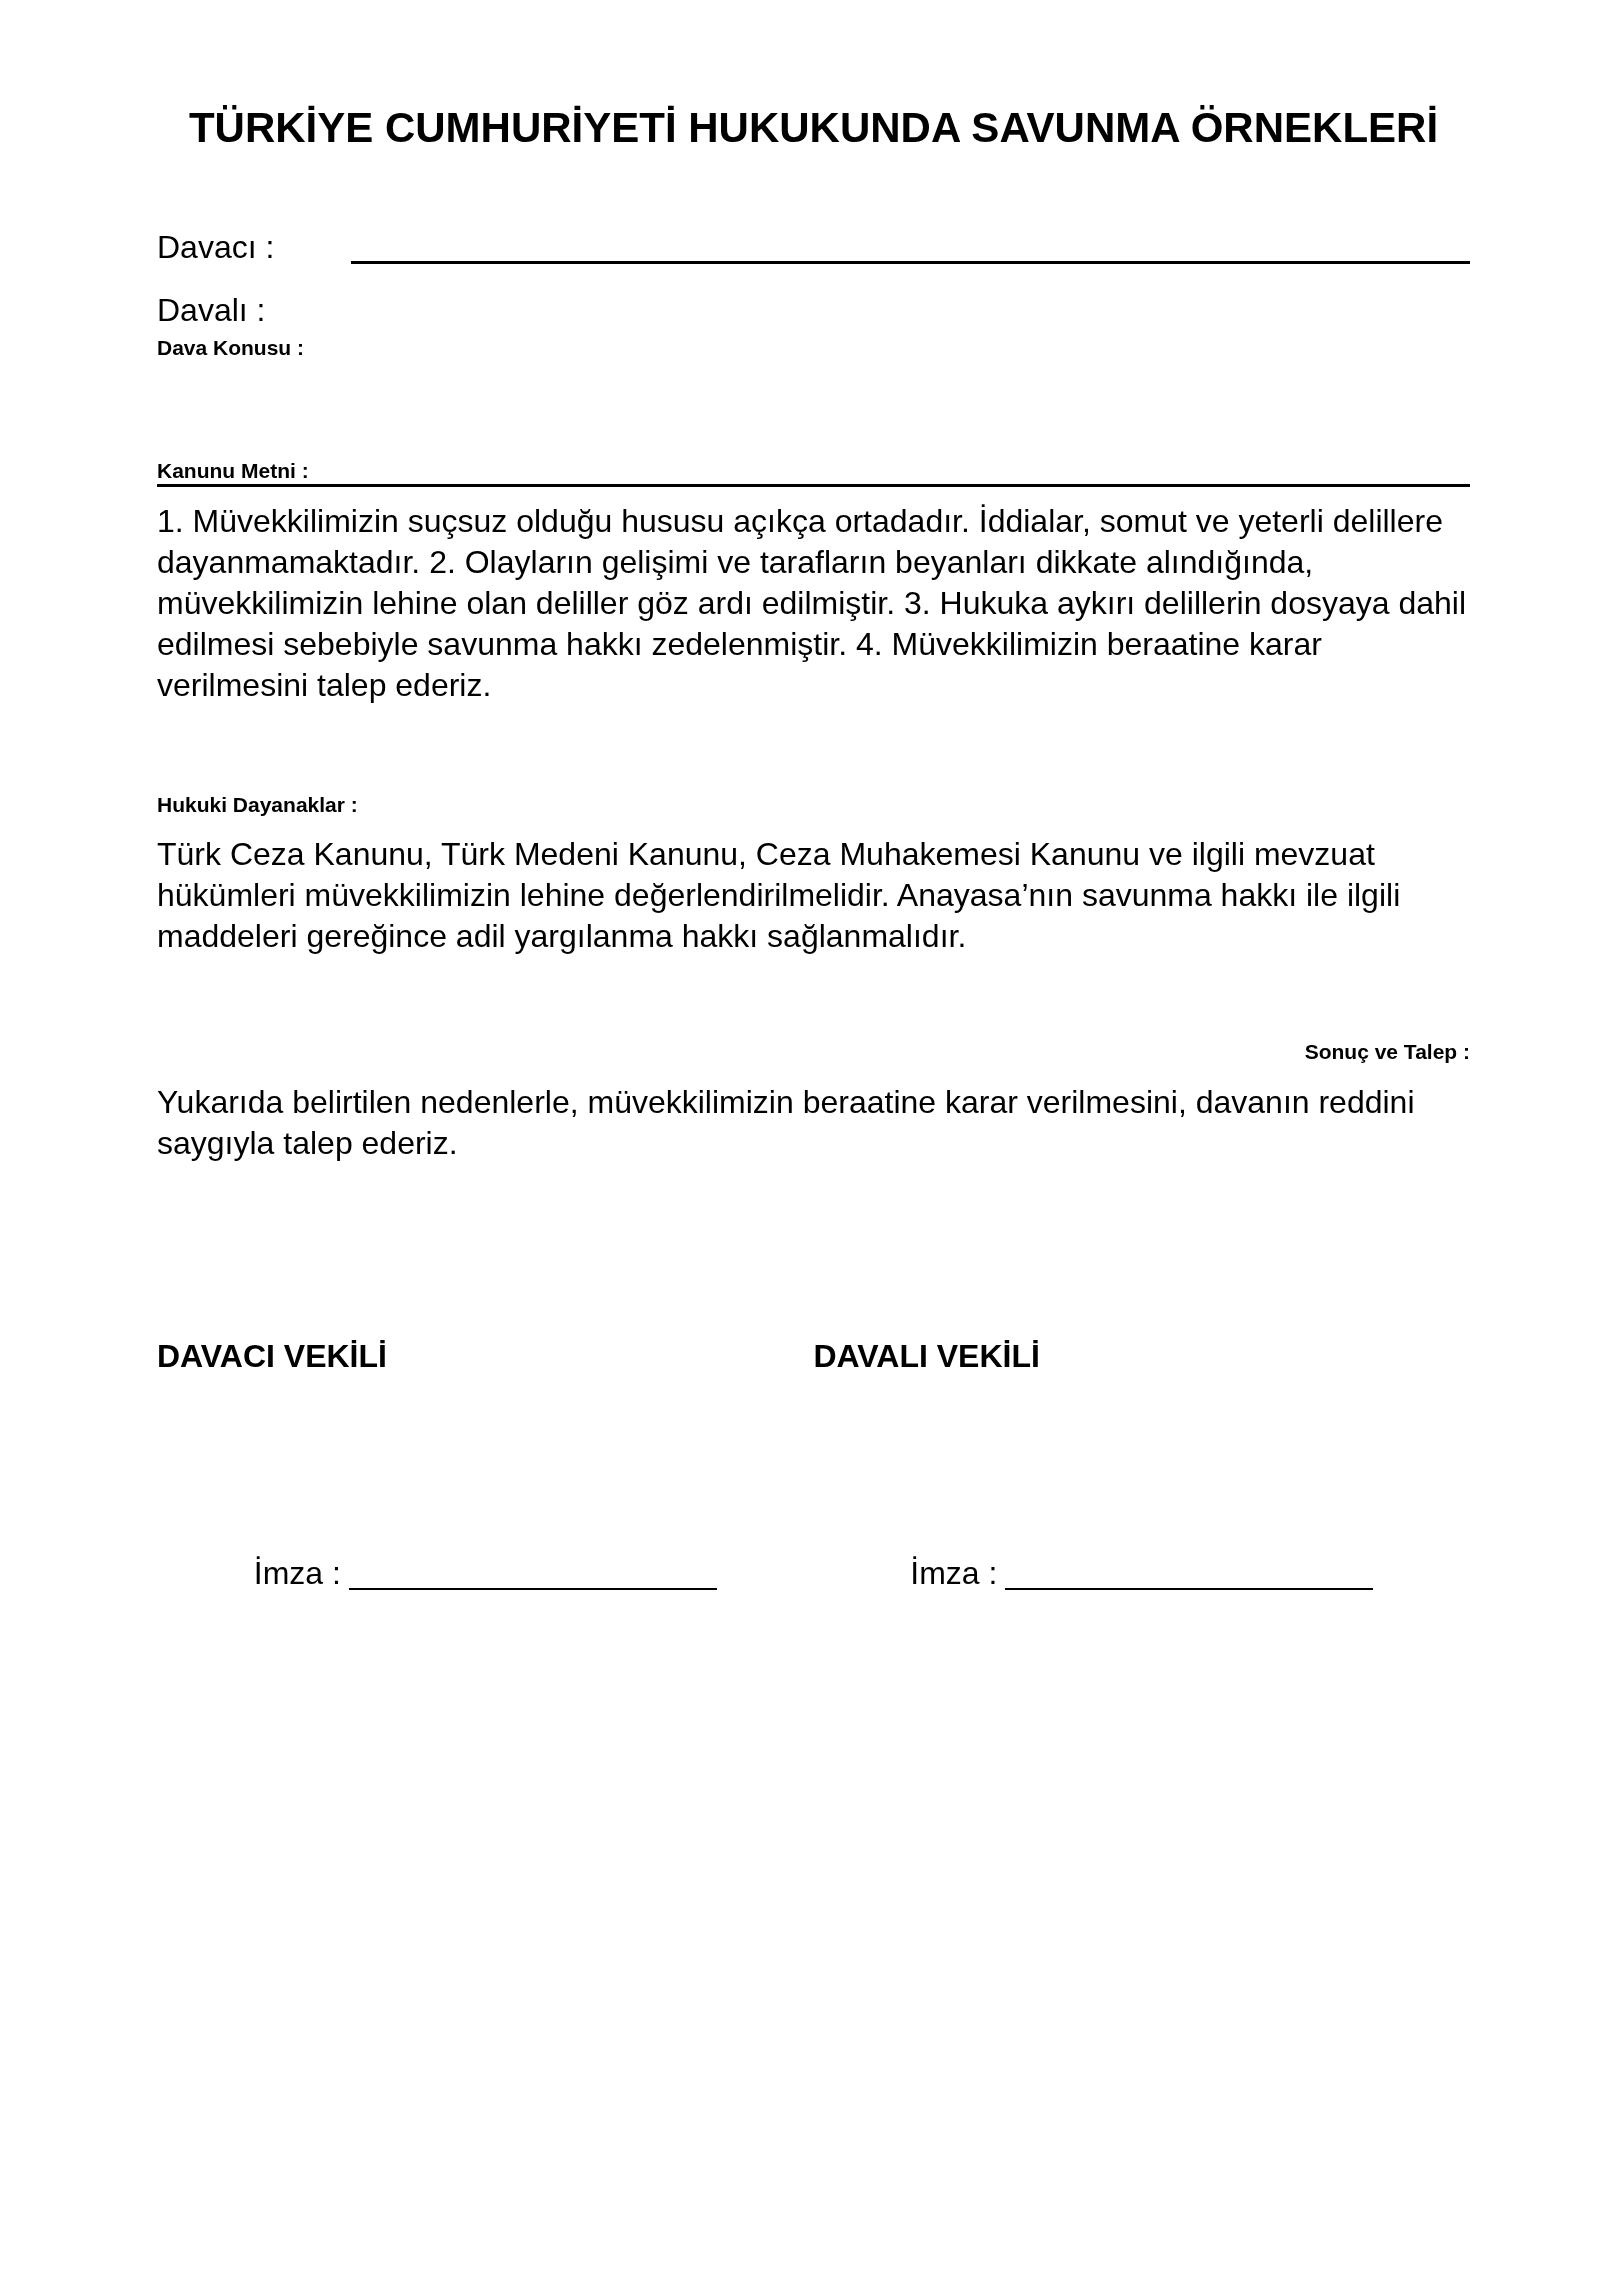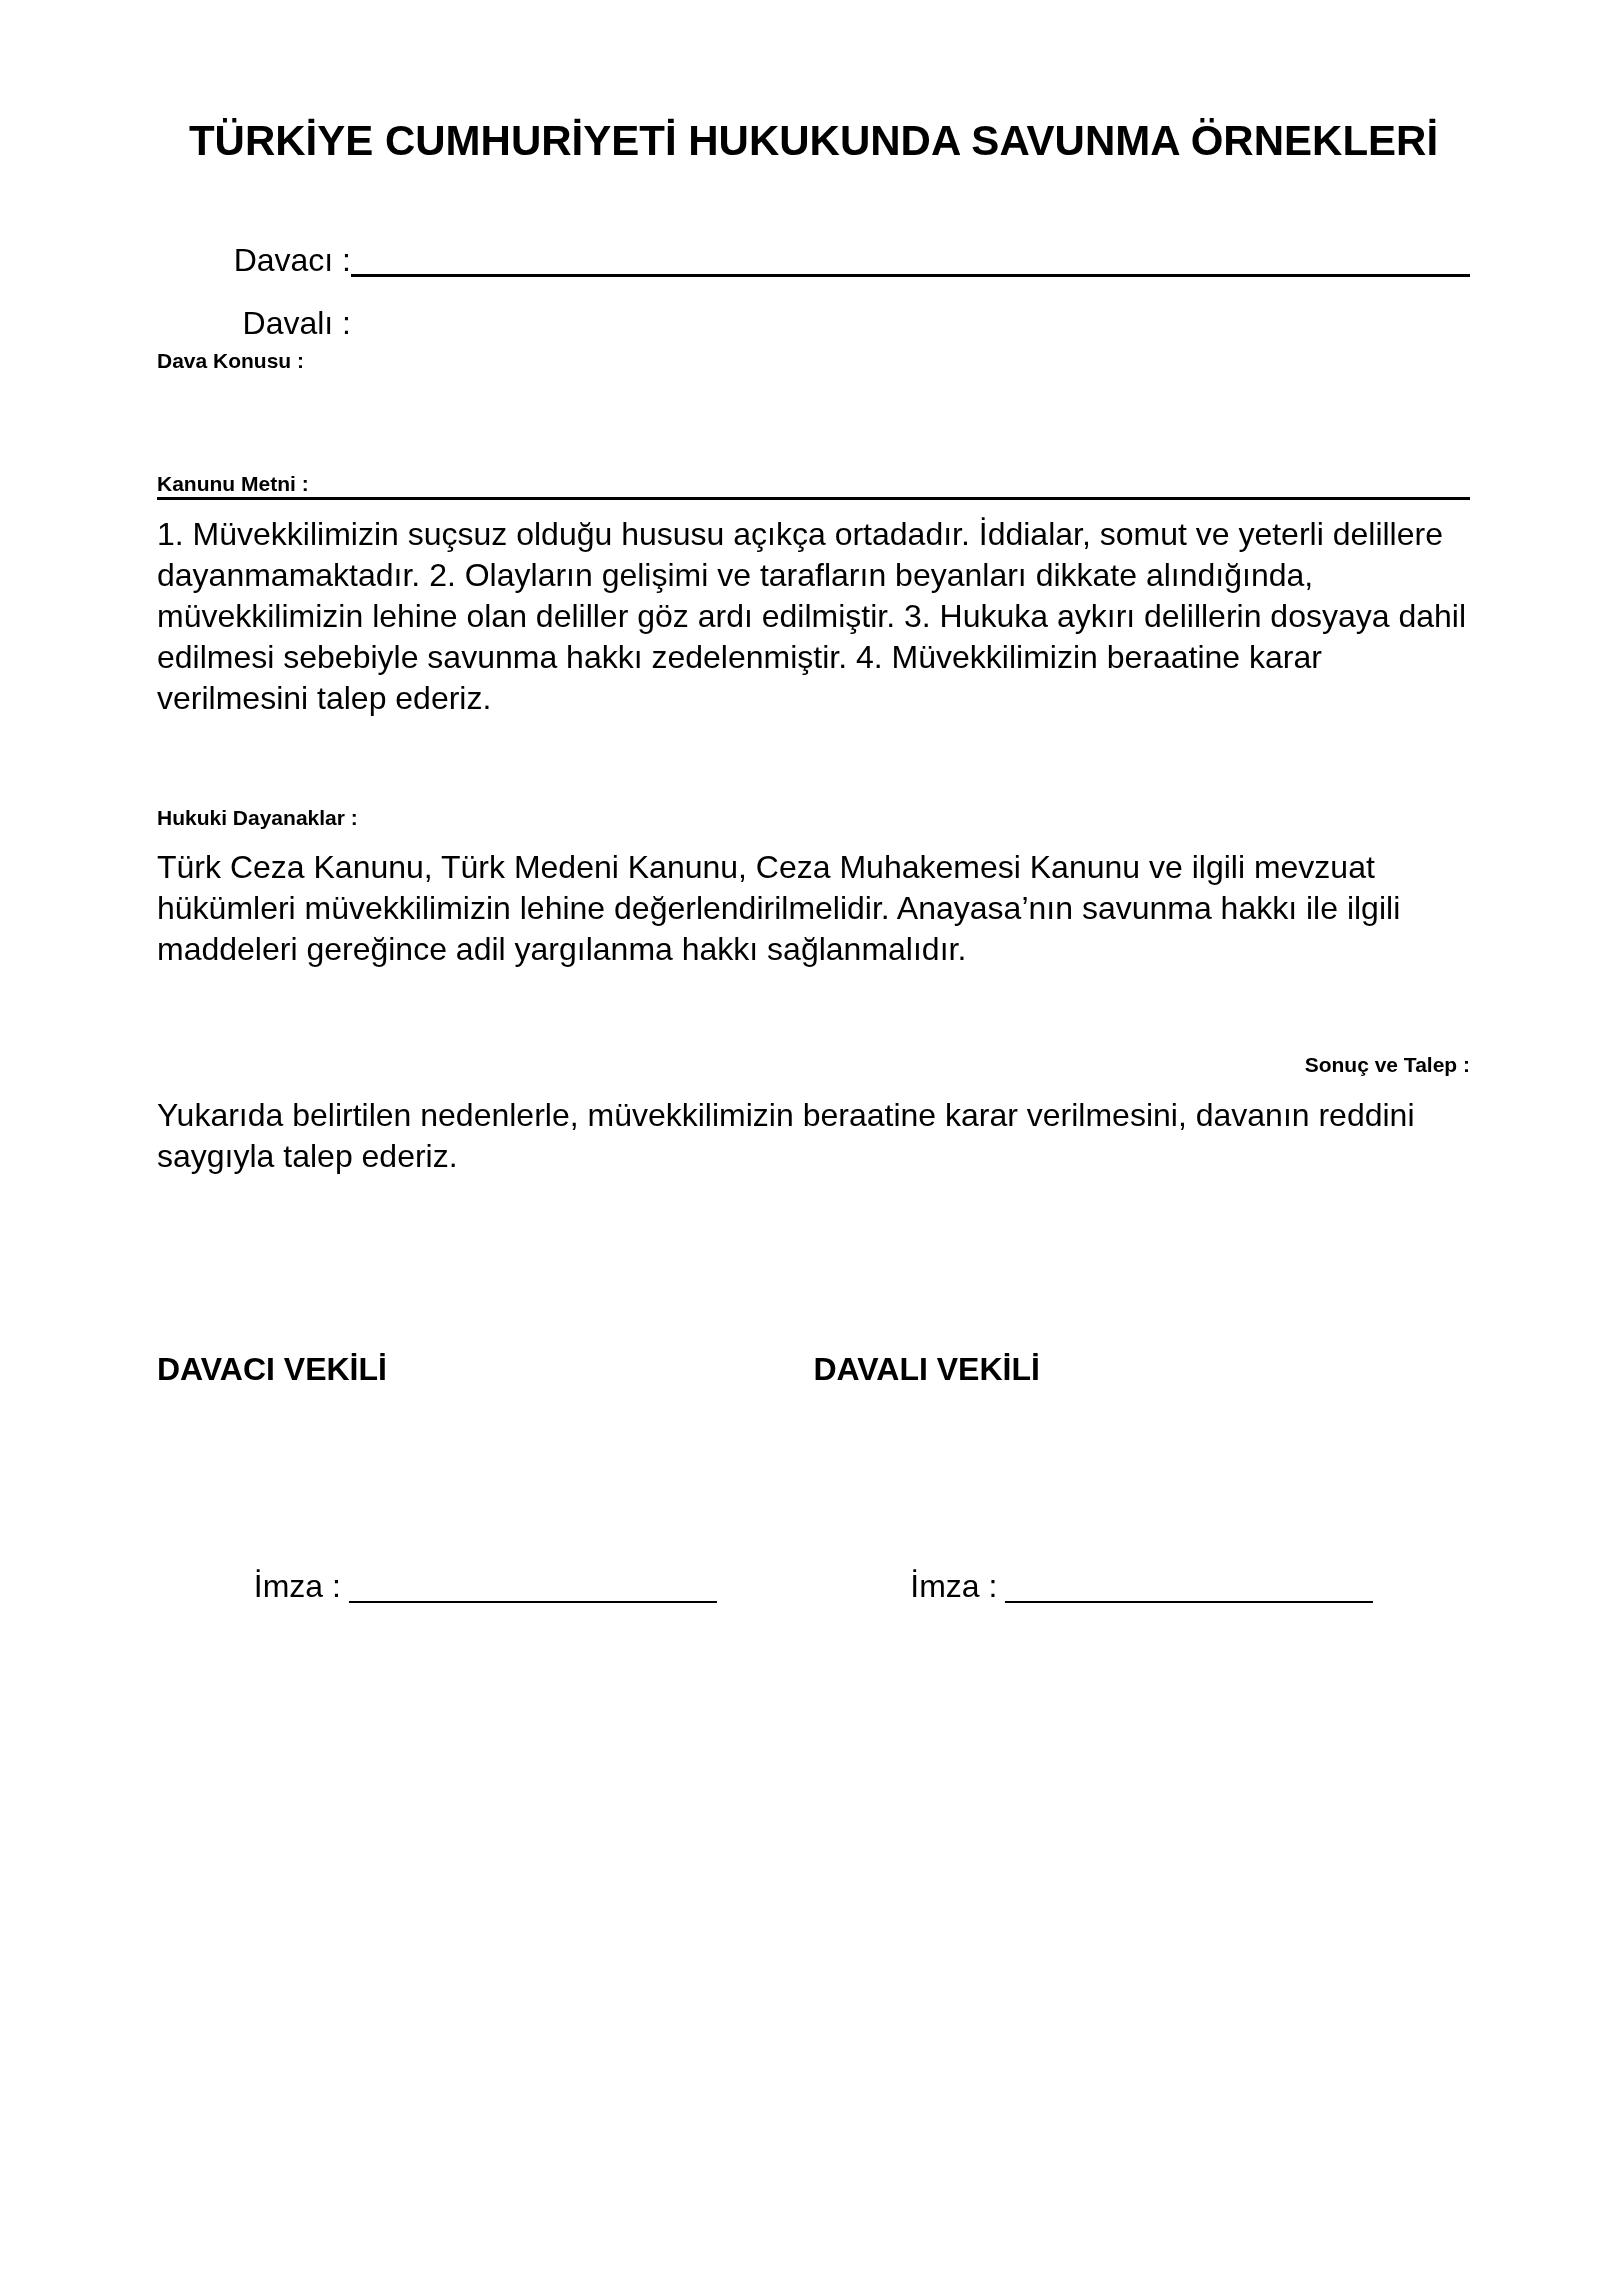--- a/index.html
+++ b/index.html
@@ -6,21 +6,21 @@
     margin: 0;
     padding: 0;
     background: #888;
   }
   .page {
     position: relative;
     width: 1621px;
     height: 2293px;
     margin: 0 auto;
     box-sizing: border-box;
-    padding: 13px 151px 0 157px;
+    padding: 0 151px 0 157px;
     background: #ffffff;
     color: #000000;
     font-family: "Liberation Sans", sans-serif;
     font-size: 32px;
     line-height: 41px;
     overflow: hidden;
   }
   .doc-title {
     margin: 102px 0 0 0;
     font-size: 42px;
@@ -32,21 +32,20 @@
   .field-row {
     display: flex;
     align-items: stretch;
     height: 41px;
   }
   .field-row.first { margin-top: 74px; }
   .field-row.second { margin-top: 21.6px; flex-direction: column; }
   .field-label {
     width: 194px;
     flex: 0 0 194px;
-    text-align: right;
   }
   .fill-line {
     flex: 1 1 auto;
     border-bottom: 3.9px solid #000000;
     margin-bottom: 3.9px;
   }
   .sec-heading {
     margin: 0;
     font-size: 21px;
     line-height: 41px;

